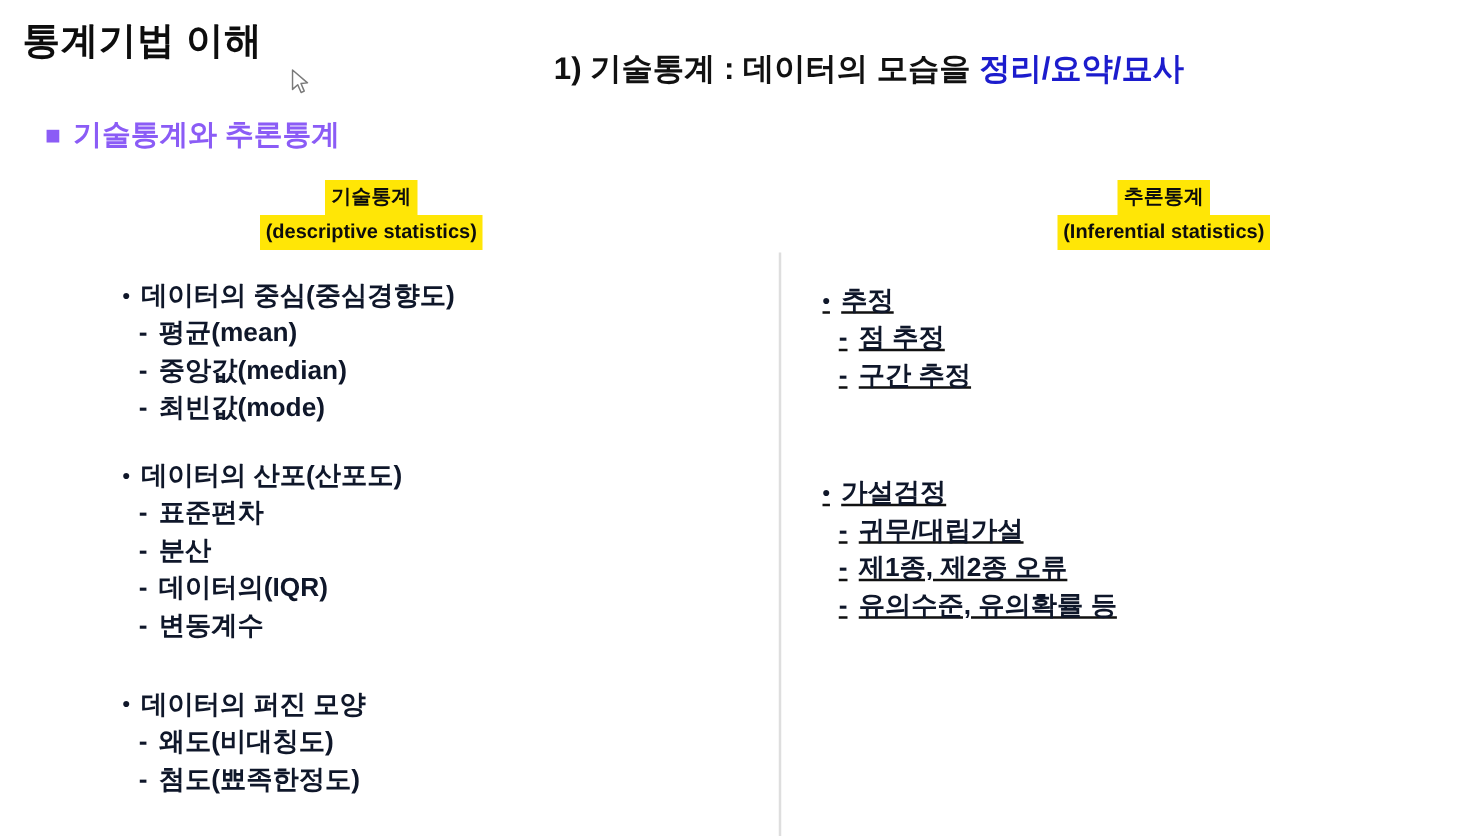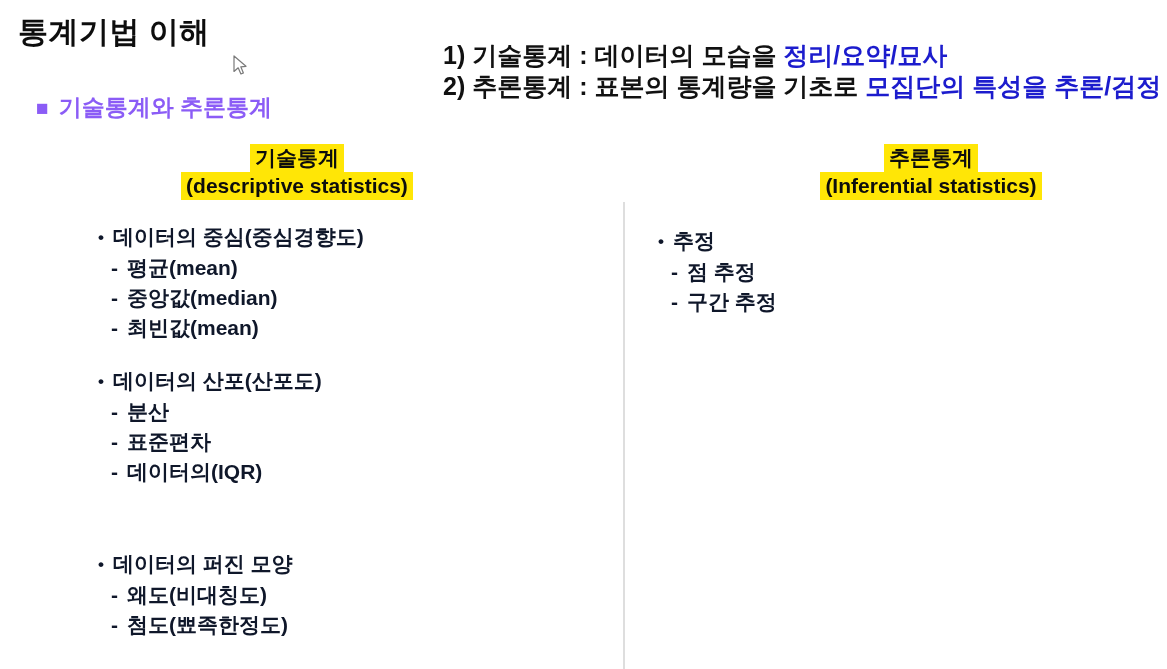--- a/index.html
+++ b/index.html
@@ -23,36 +23,36 @@
   }
   .section-heading .square { margin-right: 10px; font-size: 21px; }
   .definitions {
     position: absolute; left: 443px; top: 40px;
     font-size: 25px; line-height: 31px; white-space: nowrap;
   }
   .definitions .num { margin-right: 7px; }
   .blue { color: #1c1ccd; }
   .col-header {
     position: absolute; width: 260px; text-align: center;
-    font-size: 21px; line-height: 27px; color: #0d0d0d;
+    font-size: 16px; line-height: 27px; color: #0d0d0d;
   }
   .col-header-left  { left: 167px; top: 144px; }
   .col-header-right { left: 801px; top: 144px; }
   .hl {
     display: inline-block;
     background: #ffe606;
     padding: 0 5px 1px 5px;
   }
   .divider {
     position: absolute; left: 623px; top: 202px;
     width: 2px; height: 467px; background: #dedede;
   }
   .topic-section { position: absolute; font-size: 21px; line-height: 30px; white-space: nowrap; }
   .sec-l { left: 98px; }
-  .sec-r { left: 658px; }
+  .sec-r { left: 658px; text-decoration: underline; }
   .sec-l1 { top: 222px; }
   .sec-l2 { top: 366px; }
   .sec-l3 { top: 549px; }
   .sec-r1 { top: 226px; }
   .sec-r2 { top: 380px; }
   .sec-header { color: #0f172a; }
   .sec-header .bullet { font-size: 17px; margin-right: 9px; vertical-align: 1px; }
   .sec-items { padding-left: 13px; color: #0f172a; }
   .sec-items .dash { margin-right: 9px; }
   .cursor {
@@ -68,23 +68,20 @@
   <div class="slide-title">통계기법 이해</div>
 
   <div class="section-heading">
     <span class="square">■</span><span>기술통계와 추론통계</span>
   </div>
 
   <div class="definitions">
     <div>
       <span class="num">1)</span><span>기술통계 : 데이터의 모습을 </span><span class="blue">정리/요약/묘사</span>
     </div>
-    <div>
-      <span class="num">2)</span><span>추론통계 : 표본의 통계량을 기초로 </span><span class="blue">모집단의 특성을 추론/검정</span>
-    </div>
   </div>
 
   <div class="col-header col-header-left">
     <span class="hl">기술통계</span><br>
     <span class="hl">(descriptive statistics)</span>
   </div>
 
   <div class="col-header col-header-right">
     <span class="hl">추론통계</span><br>
     <span class="hl">(Inferential statistics)</span>
@@ -92,32 +89,33 @@
 
   <div class="divider"></div>
 
   <div class="topic-section sec-l sec-l1">
     <div class="sec-header">
       <span class="bullet">•</span><span>데이터의 중심(중심경향도)</span>
     </div>
     <div class="sec-items">
       <div><span class="dash">-</span><span>평균(mean)</span></div>
       <div><span class="dash">-</span><span>중앙값(median)</span></div>
-      <div><span class="dash">-</span><span>최빈값(mean)</span></div>
+      <div><span class="dash">-</span><span>최빈값(mode)</span></div>
     </div>
   </div>
 
   <div class="topic-section sec-l sec-l2">
     <div class="sec-header">
       <span class="bullet">•</span><span>데이터의 산포(산포도)</span>
     </div>
     <div class="sec-items">
+      <div><span class="dash">-</span><span>표준편차</span></div>
       <div><span class="dash">-</span><span>분산</span></div>
-      <div><span class="dash">-</span><span>표준편차</span></div>
       <div><span class="dash">-</span><span>데이터의(IQR)</span></div>
+      <div><span class="dash">-</span><span>변동계수</span></div>
     </div>
   </div>
 
   <div class="topic-section sec-l sec-l3">
     <div class="sec-header">
       <span class="bullet">•</span><span>데이터의 퍼진 모양</span>
     </div>
     <div class="sec-items">
       <div><span class="dash">-</span><span>왜도(비대칭도)</span></div>
       <div><span class="dash">-</span><span>첨도(뾰족한정도)</span></div>
@@ -127,18 +125,28 @@
   <div class="topic-section sec-r sec-r1">
     <div class="sec-header">
       <span class="bullet">•</span><span>추정</span>
     </div>
     <div class="sec-items">
       <div><span class="dash">-</span><span>점 추정</span></div>
       <div><span class="dash">-</span><span>구간 추정</span></div>
     </div>
   </div>
 
+  <div class="topic-section sec-r sec-r2">
+    <div class="sec-header">
+      <span class="bullet">•</span><span>가설검정</span>
+    </div>
+    <div class="sec-items">
+      <div><span class="dash">-</span><span>귀무/대립가설</span></div>
+      <div><span class="dash">-</span><span>제1종, 제2종 오류</span></div>
+      <div><span class="dash">-</span><span>유의수준, 유의확률 등</span></div>
+    </div>
+  </div>
 
   <svg class="cursor" viewBox="0 0 16 22">
     <polygon points="1,1 1,16.5 5.2,12.8 7.9,19 10.4,17.9 7.8,11.8 13,11.3" fill="#ffffff" stroke="#7a7a7a" stroke-width="1.2" stroke-linejoin="round"></polygon>
   </svg>
 
 </div>
 
 </body></html>

